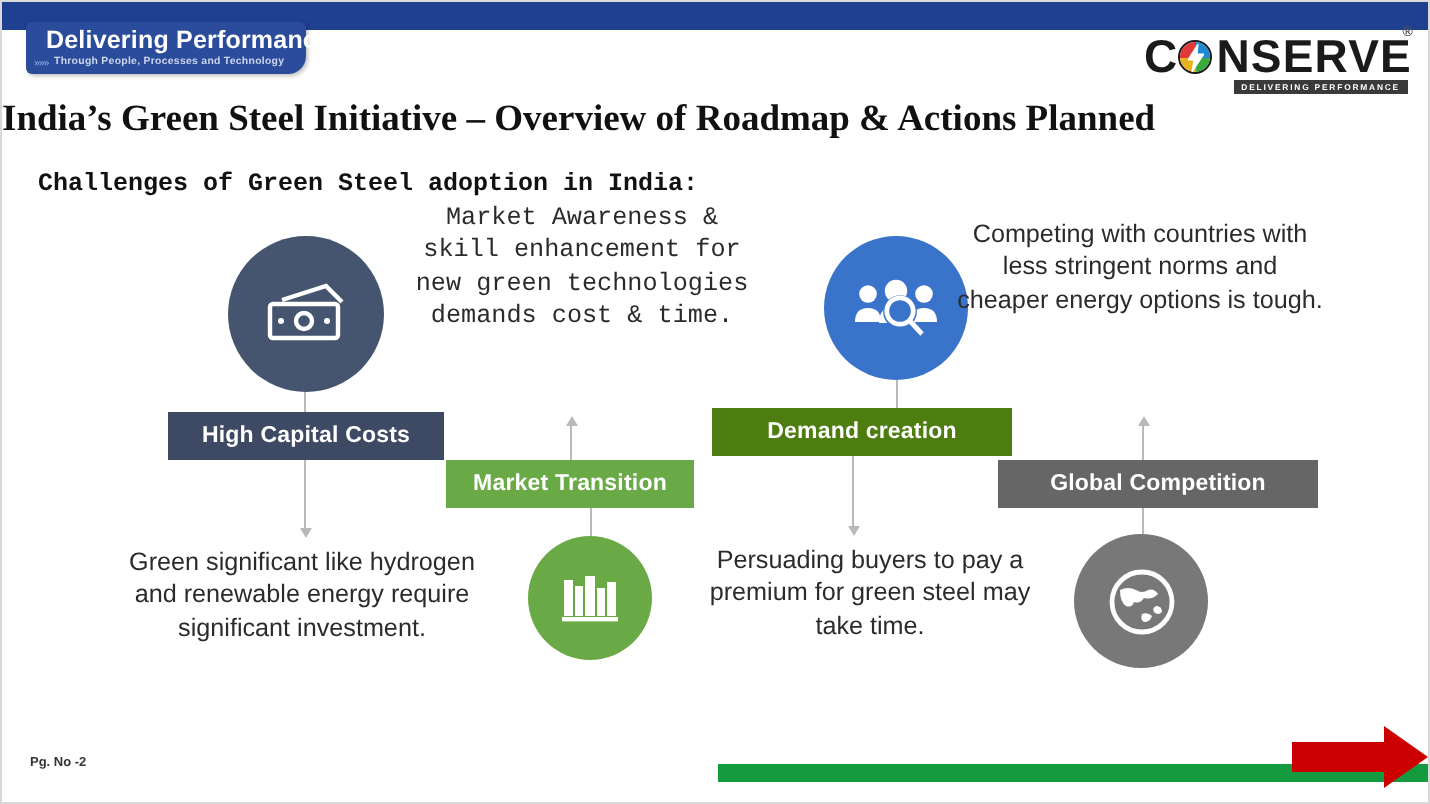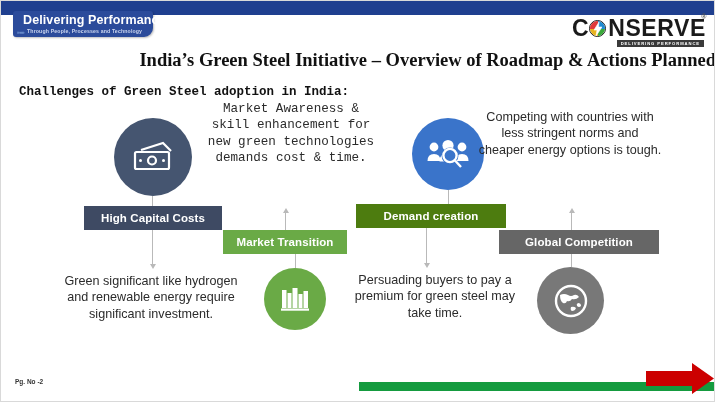--- a/index.html
+++ b/index.html
@@ -30,21 +30,21 @@
   .logo-o .q1{position:absolute;left:50%;top:0;width:50%;height:50%;background:#1f8ad1;}
   .logo-o .q2{position:absolute;left:50%;top:50%;width:50%;height:50%;background:#3aa93a;}
   .logo-o .q3{position:absolute;left:0;top:50%;width:50%;height:50%;background:#e8b31e;}
   .logo-o .q4{position:absolute;left:0;top:0;width:50%;height:50%;background:#e03a3a;}
   .logo-o .bolt{position:absolute;left:4.5px;top:1.5px;width:8px;height:14px;z-index:3;}
   .logo-reg{position:absolute;right:-1px;top:-2px;font-size:7px;color:#555;}
   .logo-tag{position:absolute;right:2px;top:25px;background:#3a3a3a;color:#ffffff;font-size:4.2px;
             font-weight:700;letter-spacing:.9px;padding:1px 4px;white-space:nowrap;}
 
   
-  .title{position:absolute;left:0;top:49px;width:715px;text-align:right;
+  .title{position:absolute;left:0;top:49px;width:715px;text-align:left;
          font-family:"Liberation Serif",serif;font-size:18.5px;font-weight:700;color:#111111;}
   .subtitle{position:absolute;left:18px;top:84px;font-family:Liberation Mono, monospace;
             font-size:12.5px;font-weight:700;color:#111111;}
 
   
   .circ{position:absolute;border-radius:50%;display:flex;align-items:center;justify-content:center;}
   .c-money{left:113px;top:117px;width:78px;height:78px;background:#455570;}
   .c-books{left:263px;top:267px;width:62px;height:62px;background:#6aaa46;}
   .c-people{left:411px;top:117px;width:72px;height:72px;background:#3a74ca;}
   .c-globe{left:536px;top:266px;width:67px;height:67px;background:#787878;}

